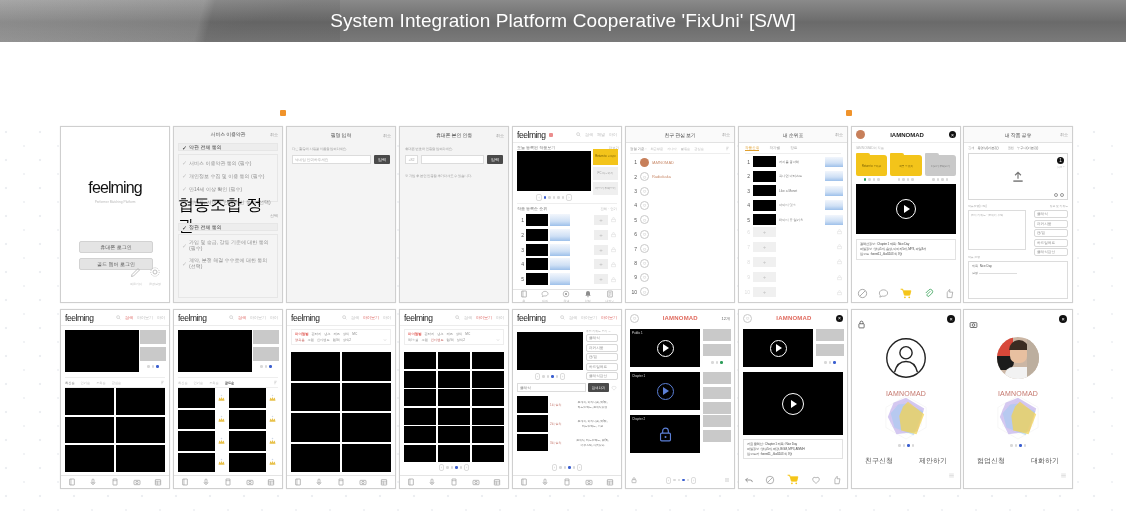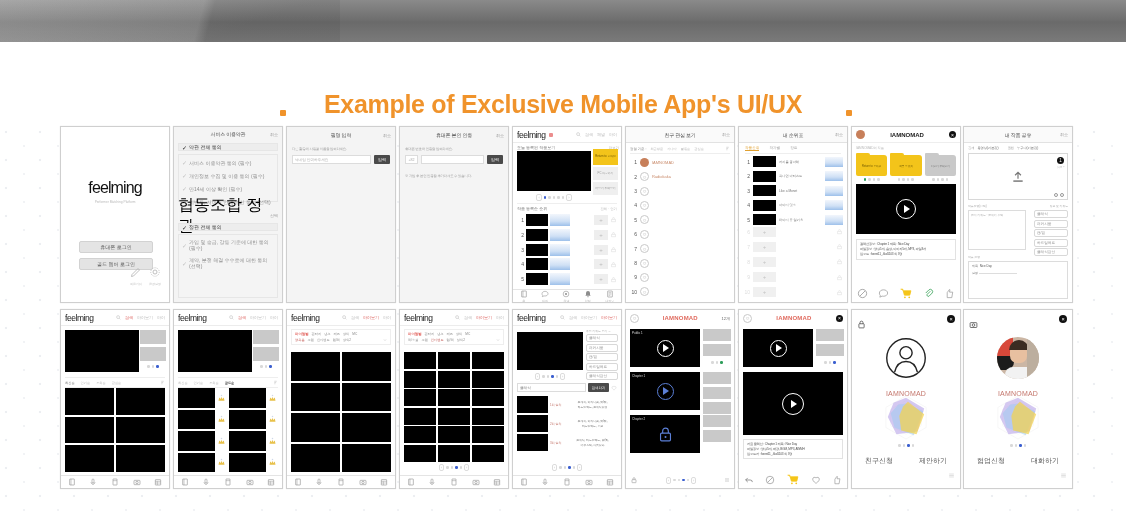--- a/index.html
+++ b/index.html
@@ -166,26 +166,26 @@
   .pill { border: 1px solid #d8d8d8; border-radius: 2px; font-size: 3.6px; color: #8e8e8e; padding: 1px 2px; background:#fff; }
   .big-lbl { font-size: 7px; color: #555; }
   .user-name { color: #c4766c; font-size: 7px; letter-spacing: .2px; }
 </style>
 </head>
 <body>
 
 <div class="header">
   <div class="sheen"></div>
   <div class="sheen2"></div>
+  <div class="header-title">System Integration Platform Cooperative 'FixUni' [S/W]</div>
 </div>
 
 <div class="title-wrap">
   <div class="bullet-dot bullet-left"></div>
   <div class="bullet-dot bullet-right"></div>
-  <div class="slide-title">Example of Exclusive Mobile App's UI/UX</div>
   <div class="subtitle">[OpenSource Project (URL: https://github.com/fixuni/feelming)]</div>
 </div>
 
 <div class="canvas">
 
   <div class="phone row1" style="left:60px">
     <div style="position:absolute;left:0;right:0;top:52px;text-align:center">
       <div style="font-size:16px;color:#111;letter-spacing:-.9px">feelming</div>
       <div style="font-size:3.2px;color:#b9b9b9;margin-top:3px">Performer Matching Platform</div>
     </div>

